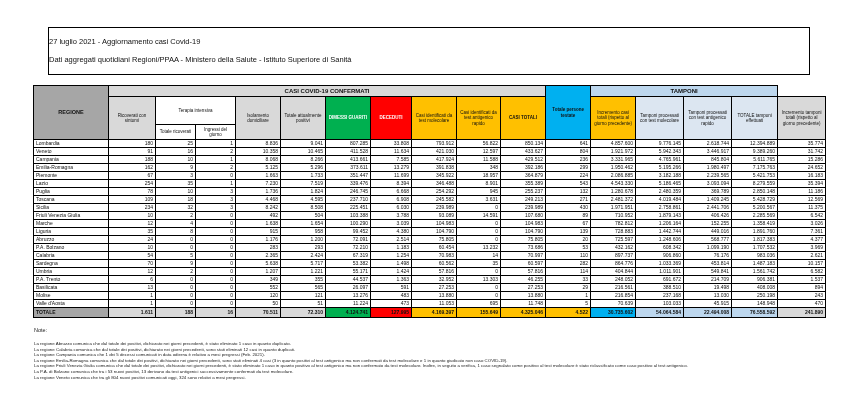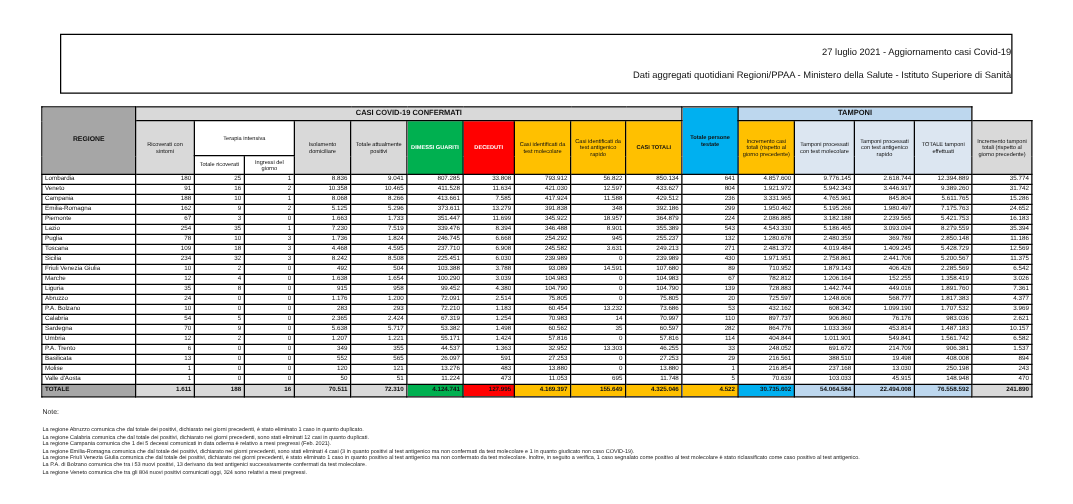--- a/index.html
+++ b/index.html
@@ -1,21 +1,21 @@
 <!DOCTYPE html>
 <html><head>
 <meta charset="utf-8">
 <style>
   html,body{margin:0;padding:0;background:#fff;}
   .page{position:relative;width:858px;height:403px;background:#fff;overflow:hidden;
         font-family:"Liberation Sans",sans-serif;color:#111;}
 
   
   .titlebox{position:absolute;left:48px;top:27px;width:760px;height:46px;border:1px solid #000;
-            display:flex;flex-direction:column;justify-content:space-evenly;align-items:flex-end;
+            display:flex;flex-direction:column;justify-content:space-evenly;align-items:flex-start;
             text-align:center;background:#fff;}
   .titlebox div{font-size:7.5px;line-height:1;}
 
   
   table{position:absolute;left:33px;top:85px;width:792px;border-collapse:collapse;table-layout:fixed;}
   th,td{border:1px solid #000;padding:0 2px;overflow:hidden;}
   thead th{font-size:4.5px;font-weight:normal;text-align:center;vertical-align:middle;
            white-space:normal;line-height:1.15;background:#d9d9d9;}
   .r1{height:11px;} .r2{height:28px;} .r3{height:15px;}
   th.band{font-size:6px;font-weight:bold;}

